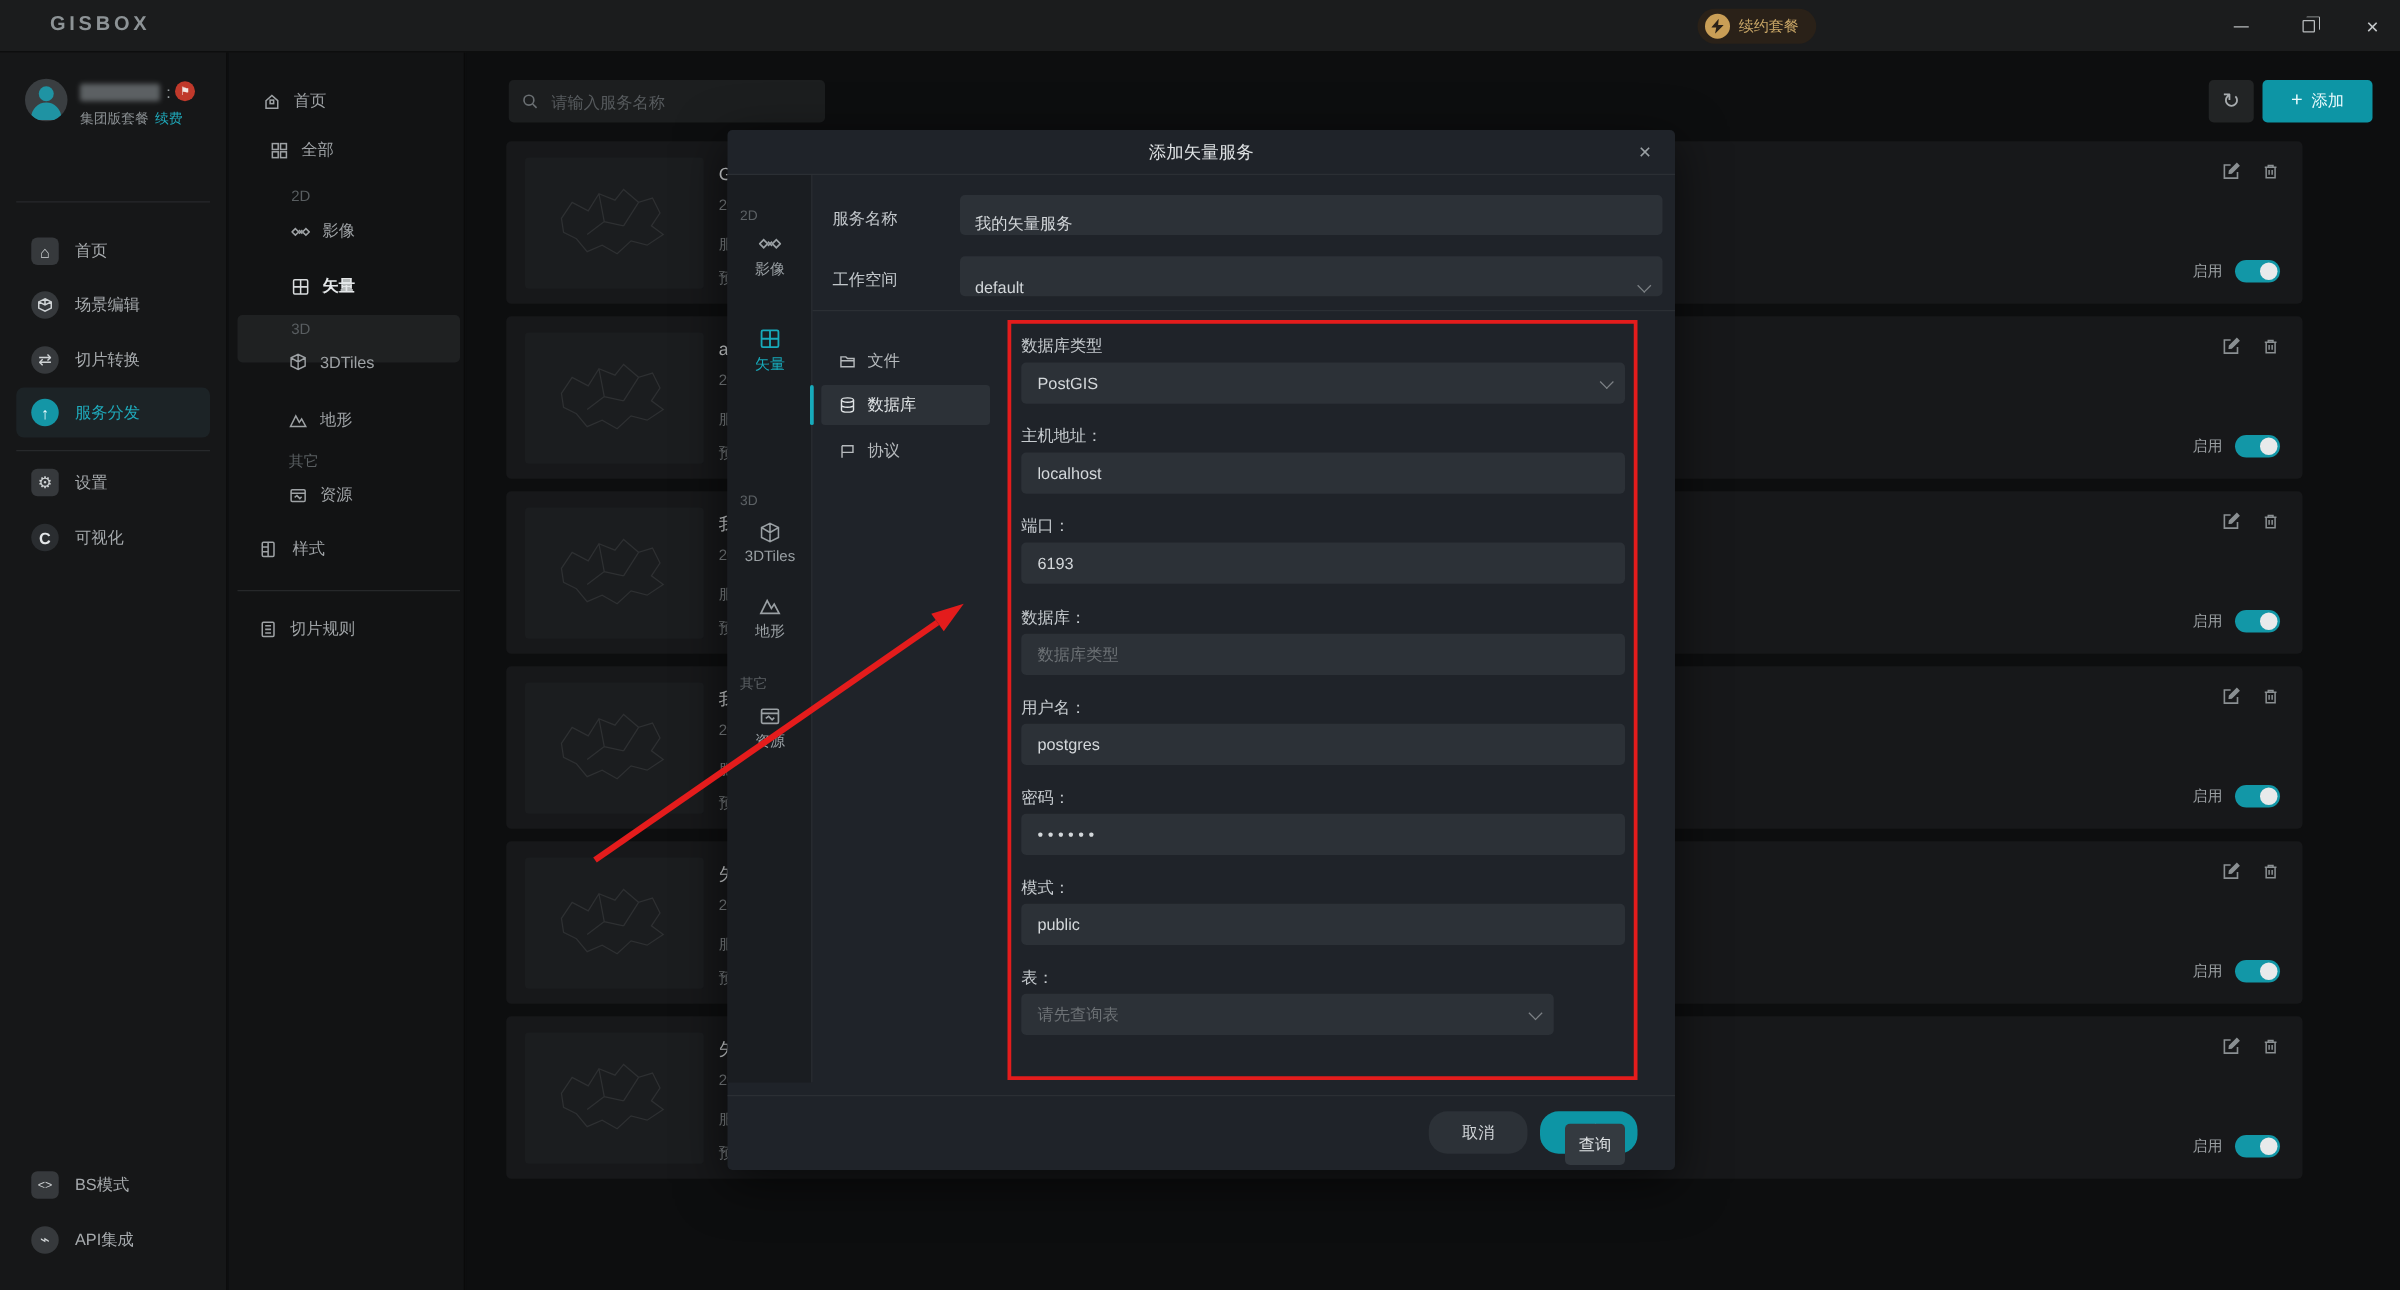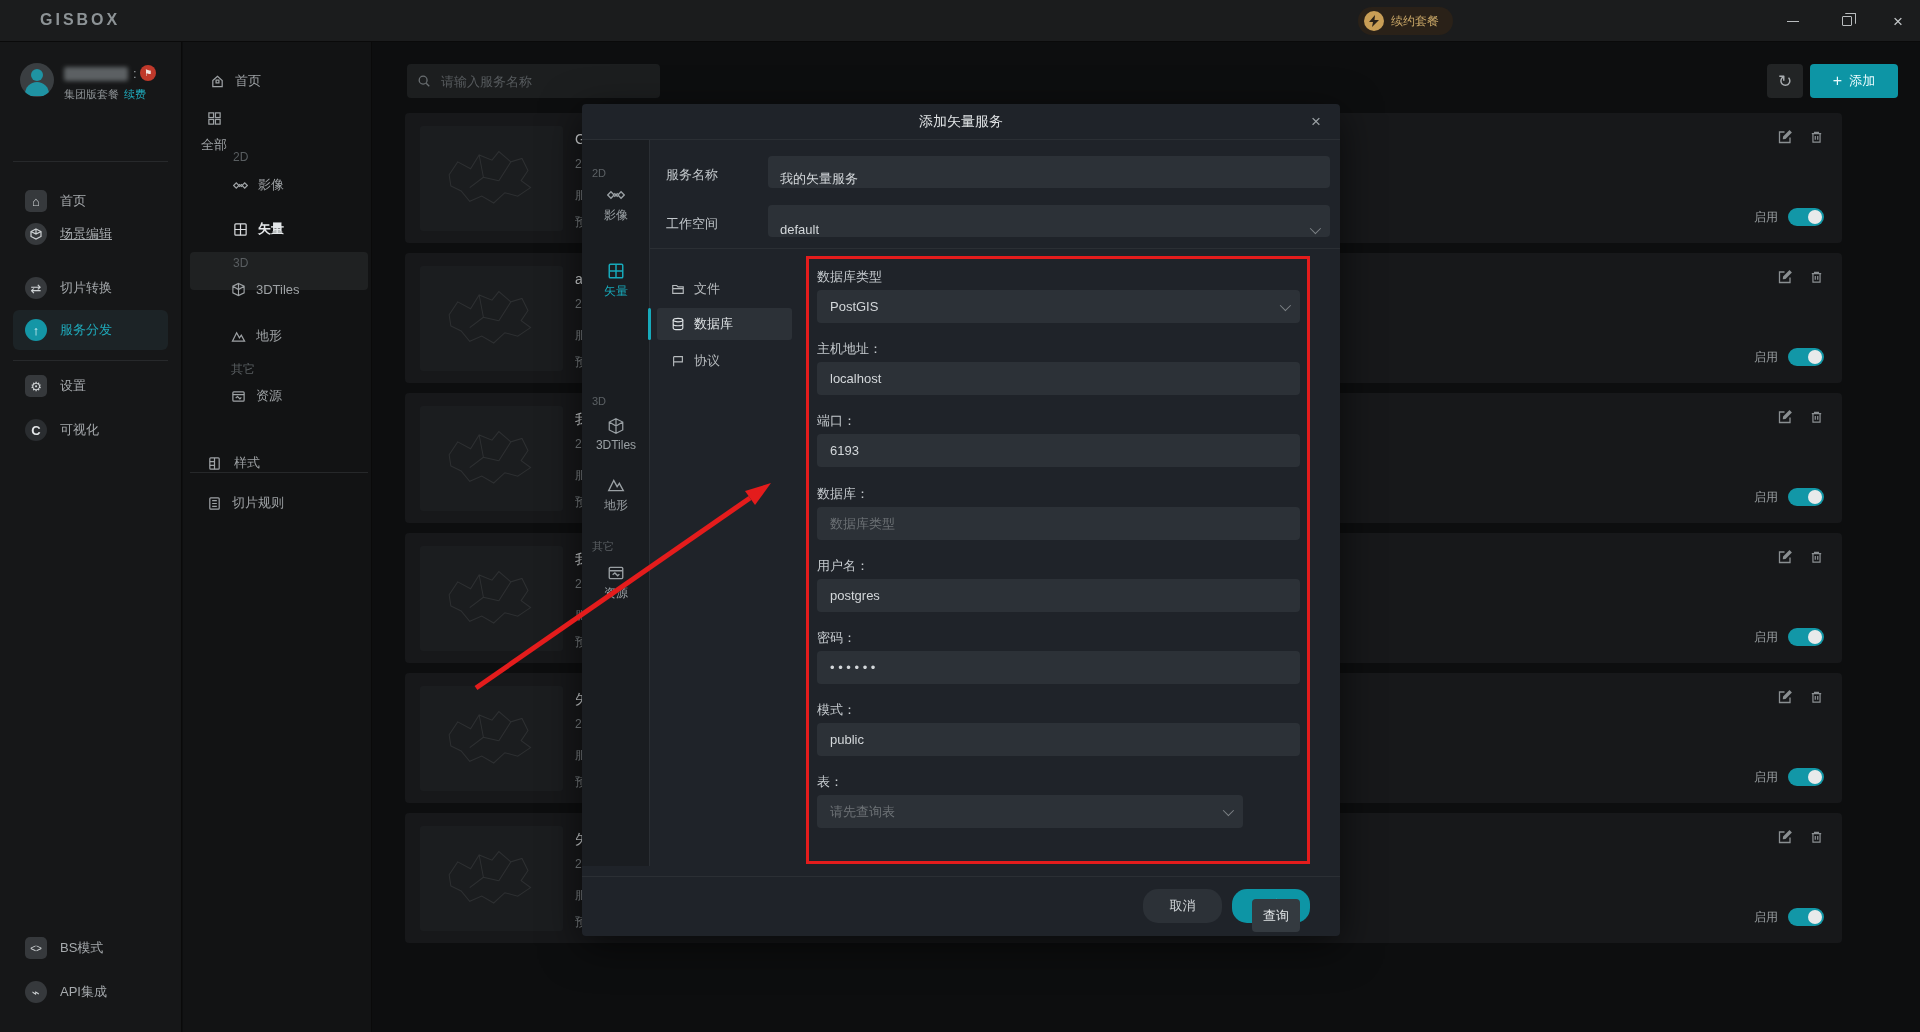--- a/index.html
+++ b/index.html
@@ -122,21 +122,21 @@
     <div class="flag-badge">⚑</div>
     <div class="plan-line">
       <span>集团版套餐</span><span class="renew-link">续费</span>
     </div>
     <div class="side-div" style="top:119px;"></div>
 
     <div class="nav-item" style="top:139px;">
       <span class="chip">⌂</span>
       <span>首页</span>
     </div>
-    <div class="nav-item" style="top:172px;text-decoration:underline;">
+    <div class="nav-item" style="top:182px;">
       <span class="chip round">
         <svg width="12" height="12" viewBox="0 0 12 12" fill="none" stroke="#cfd3d5" stroke-width="1.2">
             <path d="M6 1 L11 3.5 L11 8.5 L6 11 L1 8.5 L1 3.5 Z M6 1 L6 6 M1 3.5 L6 6 L11 3.5"></path>
           </svg>
       </span>
       <span>场景编辑</span>
     </div>
     <div class="nav-item" style="top:226px;">
       <span class="chip round">⇄</span>
       <span>切片转换</span>
@@ -169,21 +169,21 @@
   <div class="subpanel">
     <div class="sp-row" style="left:27px;top:30px;">
       <span class="ic">
           <svg width="15" height="15" viewBox="0 0 16 16" fill="none" stroke="#9ea2a5" stroke-width="1.3">
             <path d="M3 7 L8 2.5 L13 7 L13 13.5 L3 13.5 Z"></path>
             <rect x="6.5" y="6.5" width="3" height="3"></rect>
           </svg>
         </span>
       <span>首页</span>
     </div>
-    <div class="sp-row" style="left:18px;top:69px;flex-direction:column;">
+    <div class="sp-row" style="left:33px;top:69px;">
       <span class="ic">
           <svg width="15" height="15" viewBox="0 0 16 16" fill="none" stroke="#9ea2a5" stroke-width="1.3">
             <rect x="2" y="2" width="5" height="5"></rect>
             <rect x="9" y="2" width="5" height="5"></rect>
             <rect x="2" y="9" width="5" height="5"></rect>
             <rect x="9" y="9" width="5" height="5"></rect>
           </svg>
         </span>
       <span>全部</span>
     </div>
@@ -244,21 +244,21 @@
           <svg width="15" height="15" viewBox="0 0 16 16" fill="none" stroke="#9ea2a5" stroke-width="1.3">
             <rect x="2" y="3" width="12" height="10" rx="1"></rect>
             <path d="M2 6 L14 6 M5 9.5 L7 8 L9.5 10.5 L11 9"></path>
           </svg>
         </span>
       <span>资源</span>
     </div>
 
     <div class="sp-div"></div>
 
-    <div class="sp-row" style="left:24px;top:412px;gap:12px;">
+    <div class="sp-row" style="left:24px;top:388px;gap:12px;">
       <span class="ic">
           <svg width="15" height="15" viewBox="0 0 16 16" fill="none" stroke="#9ea2a5" stroke-width="1.3">
             <rect x="3" y="2" width="10" height="12" rx="1"></rect>
             <path d="M8 2 L8 14 M3 6 L8 6 M3 10 L8 10"></path>
           </svg>
         </span>
       <span>样式</span>
     </div>
     <div class="sp-row" style="left:24px;top:452px;">
       <span class="ic">

